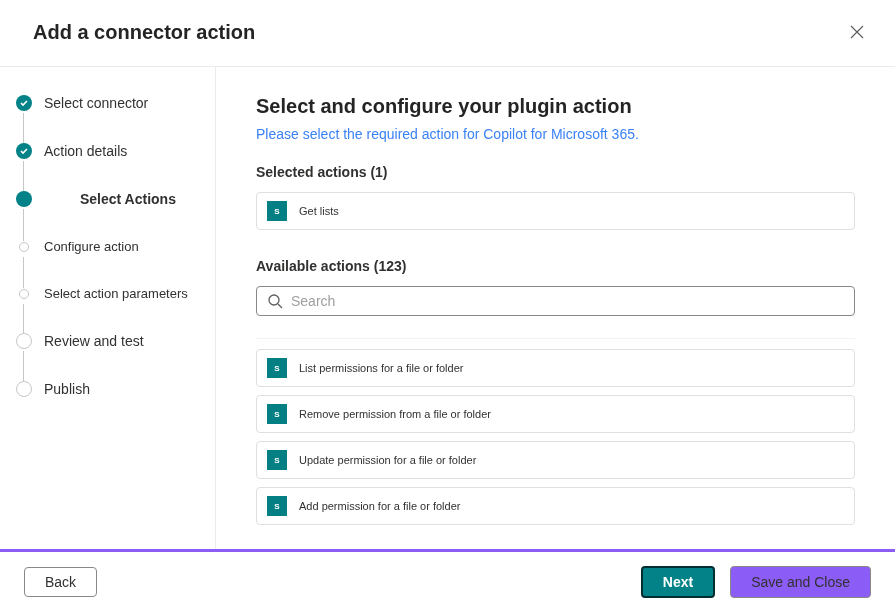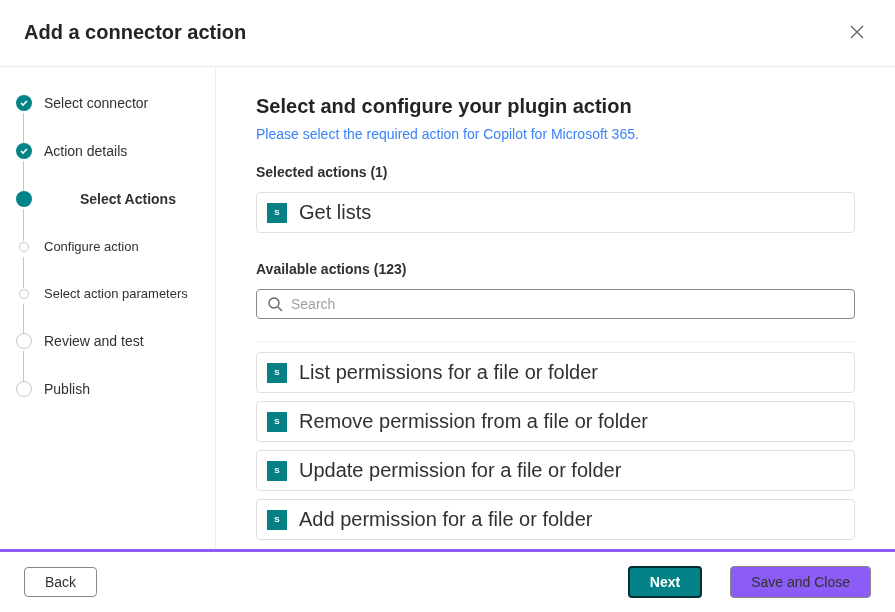--- a/index.html
+++ b/index.html
@@ -1,18 +1,18 @@
 <!DOCTYPE html>
 <html><head>
   <meta charset="utf-8">
   <style>
     * { margin:0; padding:0; box-sizing:border-box; font-family:"Segoe UI", Arial, sans-serif; }
     body { width:895px; height:612px; background:#fff; color:#323130; overflow:hidden; }
     .dialog { width:100%; height:100%; display:flex; flex-direction:column; }
-    .header { display:flex; align-items:center; justify-content:space-between; padding:18px 24px 20px 24px; border-bottom:1px solid #edebe9;gap:16px; }
+    .header { display:flex; align-items:center; justify-content:space-between; padding:18px 24px 20px 33px; border-bottom:1px solid #edebe9;gap:16px; }
     .header h1 { font-size:20px; font-weight:600; color:#242424; }
     .close-btn { width:28px; height:28px; display:flex; align-items:center; justify-content:center; cursor:pointer; color:#605e5c; background:transparent; border:none; }
     .body { flex:1; display:flex; overflow:hidden; }
     .sidebar { width:216px; border-right:1px solid #edebe9; padding:28px 16px 16px 16px; }
     .steps { list-style:none; position:relative; }
     .step { display:flex; align-items:center; margin-bottom:0; position:relative; padding-bottom:32px; }
     .step:last-child { padding-bottom:0; }
     .step::before { content:""; position:absolute; left:7px; top:18px; bottom:-2px; width:1px; background:#c8c6c4; }
     .step:last-child::before { display:none; }
     .step .dot { width:16px; height:16px; border-radius:50%; margin-right:12px; flex-shrink:0; display:flex; align-items:center; justify-content:center; position:relative; z-index:1; background:#fff; }
@@ -24,31 +24,31 @@
     .step.upcoming.large .dot { width:16px; height:16px; margin-left:0; margin-right:12px; }
     .step .label { font-size:14px; color:#323130; }
     .step.current .label { font-weight:600;margin-left:36px; }
     .step.upcoming:not(.large) .label { font-size:13px; color:#323130; }
     .main { flex:1; padding:28px 40px 10px 40px; overflow-y:auto; }
     .main h2 { font-size:20px; font-weight:600; margin-bottom:8px; color:#242424; }
     .main p.desc { font-size:14px; color:#3b82f6; margin-bottom:22px; }
     .section-label { font-size:14px; font-weight:600; margin-bottom:12px; }
     .card { border:1px solid #e1dfdd; border-radius:4px; padding:8px 10px; display:flex; align-items:center; margin-bottom:8px; background:#fff; cursor:pointer; }
     .card .icon { width:20px; height:20px; background:#048084; color:#fff; font-size:8px; font-weight:700; display:flex; align-items:center; justify-content:center; margin-right:12px; flex-shrink:0; }
-    .card .title { font-size:20px; }
+    .card .title { font-size:11px; }
     .section-spacer { height:20px; }
     .search-box { border:1px solid #8a8886; border-radius:4px; display:flex; padding:6px 10px; margin-bottom:22px; }
     .search-box svg { color:#605e5c; margin-right:8px; flex-shrink:0; }
     .search-box input { border:none; outline:none; flex:1; font-size:14px; color:#323130; background:transparent; }
     .search-box input::placeholder { color:#a19f9d; }
     .actions-list { border-top:1px solid #f3f2f1; padding-top:10px; }
     .footer { border-top:3px solid #8b5cf6; padding:14px 24px; display:flex; align-items:center;justify-content:space-between; }
     .footer .btn { padding:6px 20px; font-size:14px; border-radius:4px; cursor:pointer; }
     .btn-back { border:1px solid #8a8886; background:#fff; color:#323130; }
-    .footer-right { margin-left:auto; display:flex; gap:28px; }
+    .footer-right { margin-left:auto; display:flex; gap:15px; }
     .btn-next { background:#038387; color:#fff; border:2px solid #022e31; font-weight:600; padding:6px 26px; }
     .btn-save { border:1px solid #8a8886; background:#8b5cf6; color:#323130; }
   </style>
 </head>
 <body>
 
 <div class="dialog">
 
   <div class="header">
     <h1>Add a connector action</h1>

